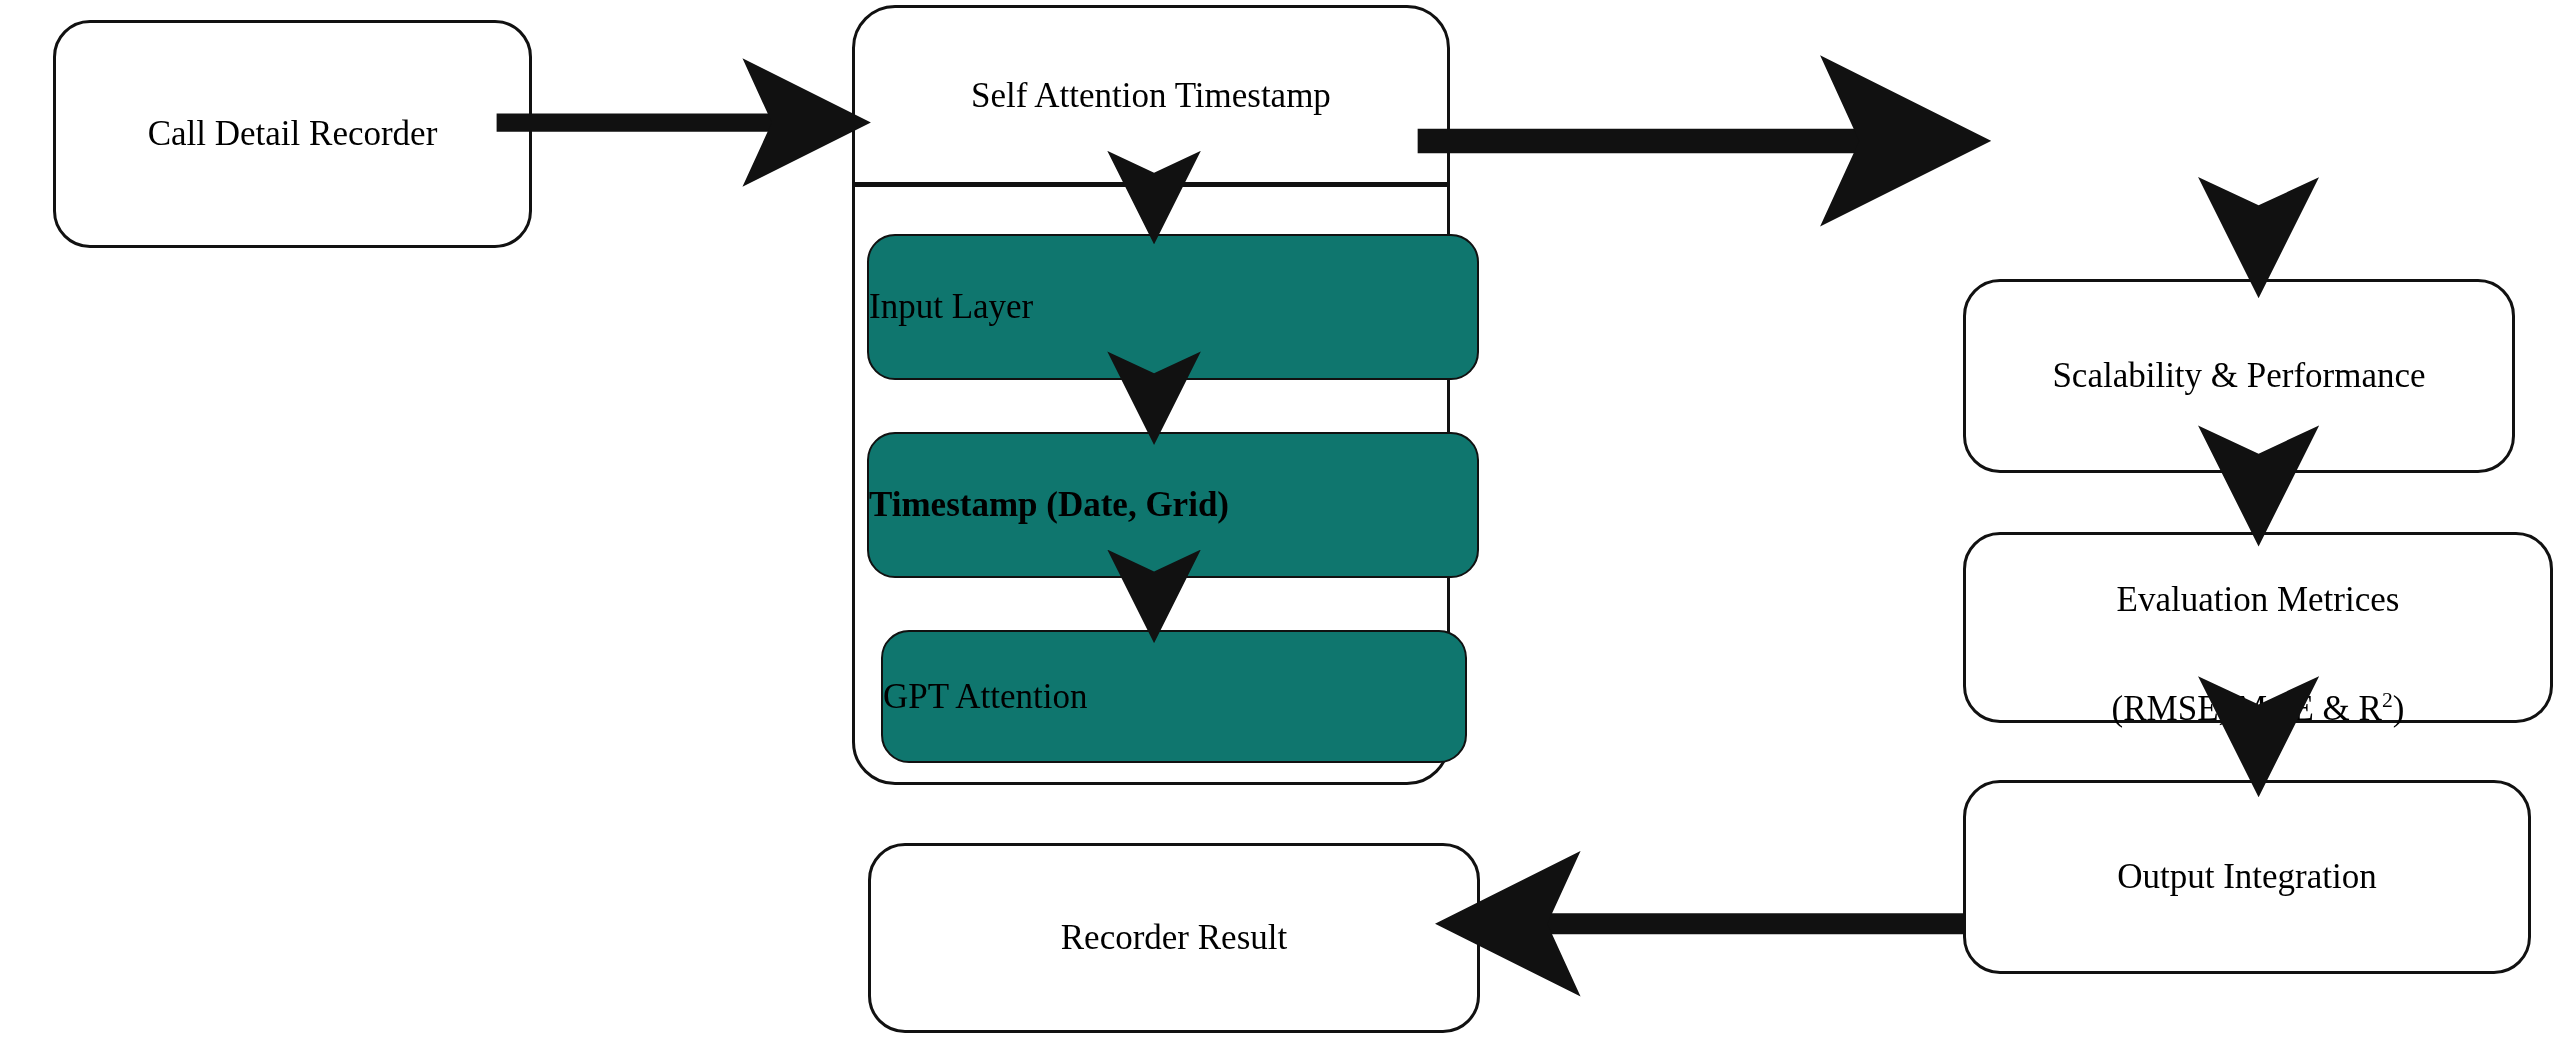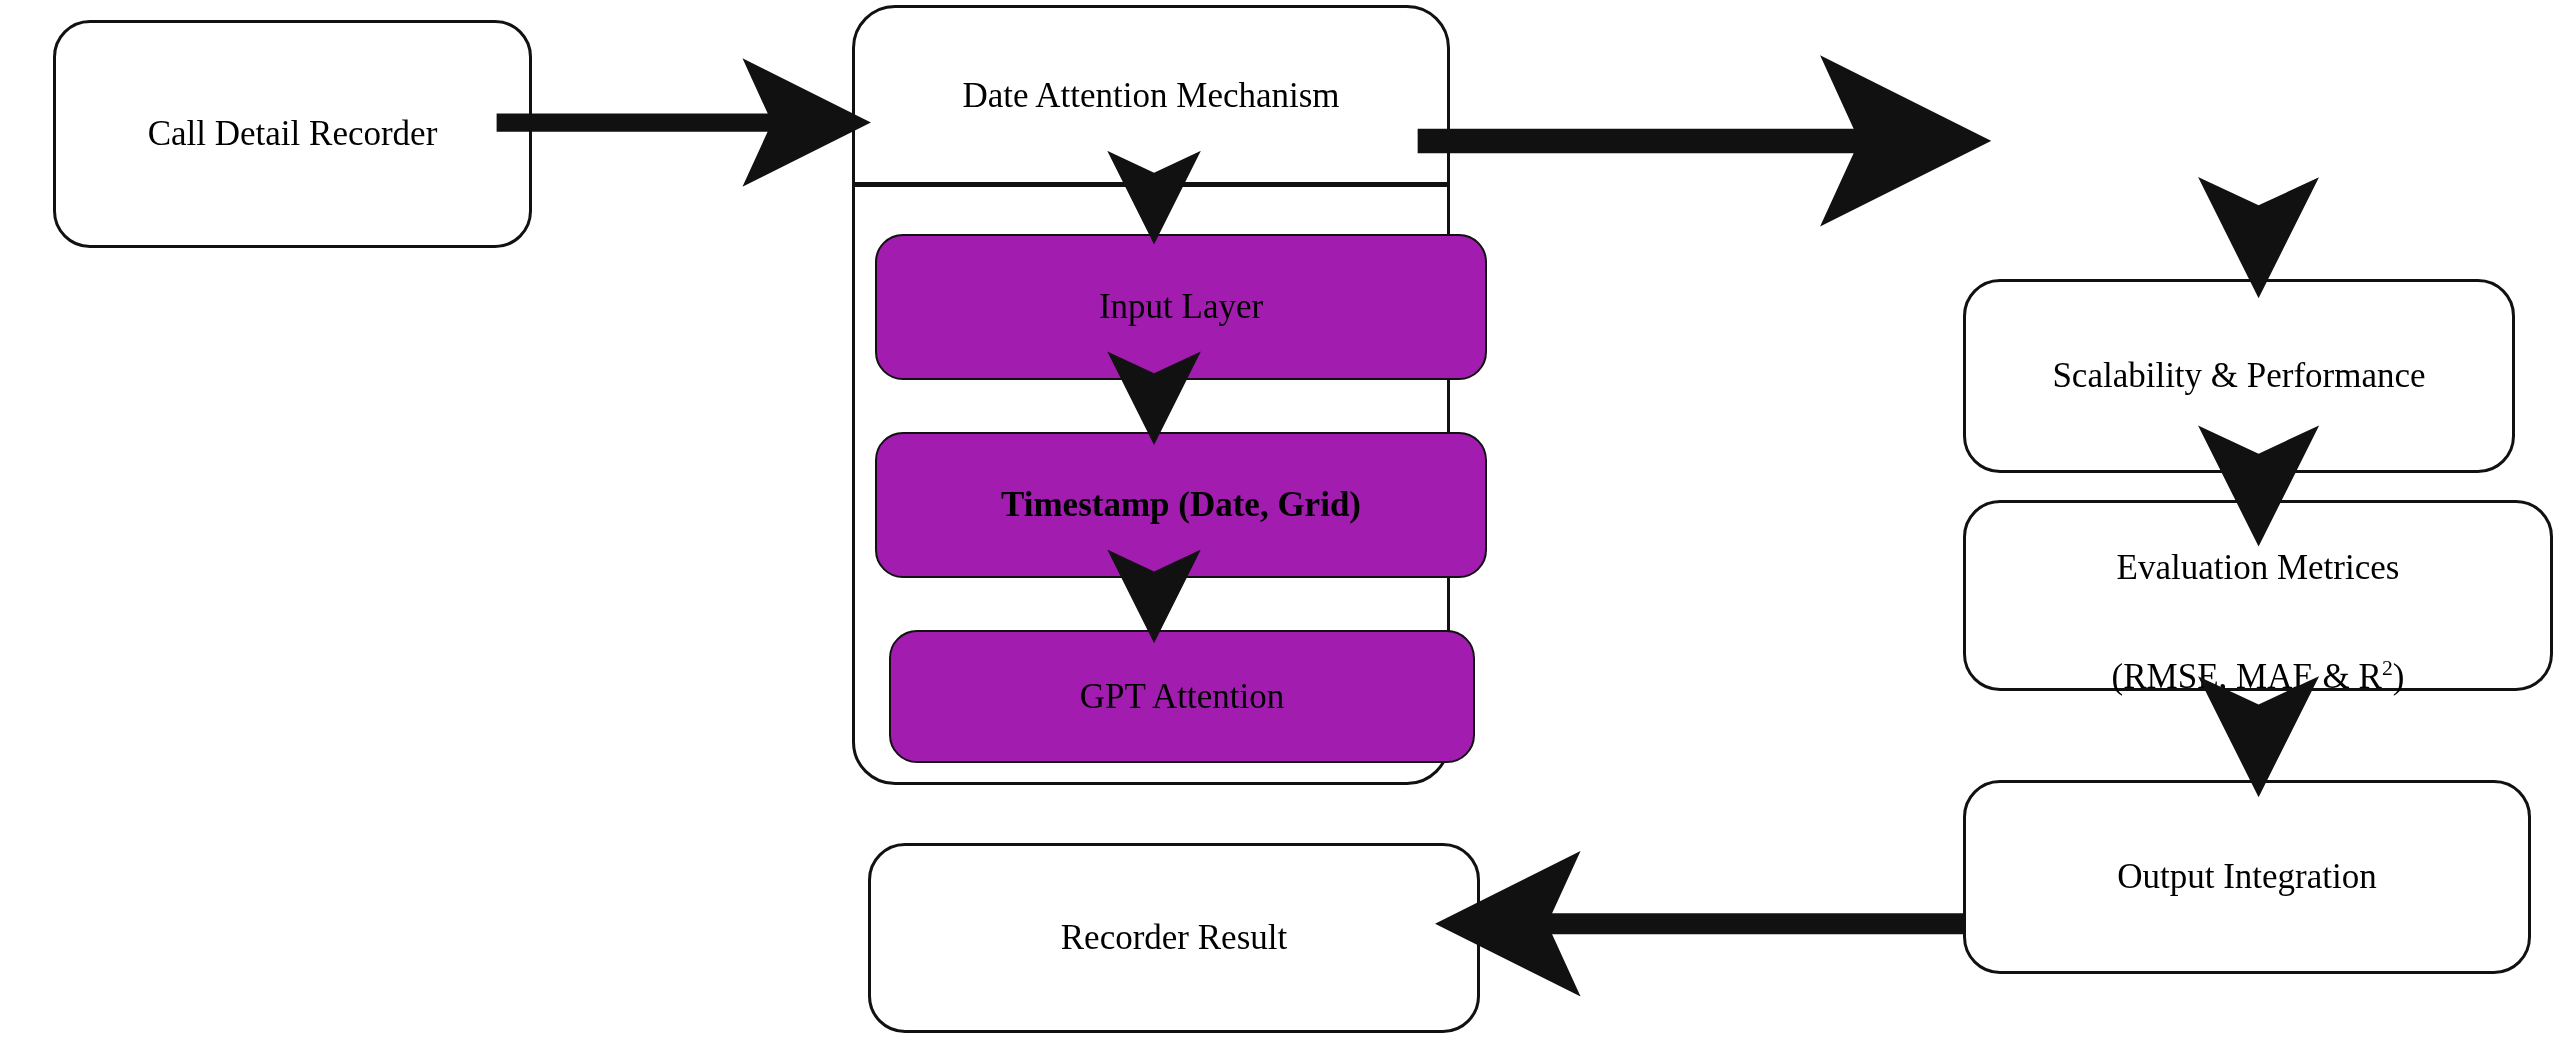--- a/index.html
+++ b/index.html
@@ -61,38 +61,37 @@
     top: 174px;
     height: 5.5px;
     background: #111111;
   }
   
   .inner {
     position: absolute;
     box-sizing: border-box;
     border: 2.4px solid #111111;
     border-radius: 28px;
-    background: #a21caf;
+    background: #0f766e;
     display: flex;
     align-items: center;
-    justify-content: center;
+    justify-content: flex-start;
     text-align: center;
     font-size: 35px;
     z-index: 3;
-    margin-left: 8px;
   }
   #node-input     { left: 867px; top: 234px;  width: 612px; height: 146px; }
   #node-timestamp { left: 867px; top: 432px;  width: 612px; height: 146px; font-weight: bold; }
   #node-gpt       { left: 881px; top: 630px; width: 586px;  height: 133px; }
   
   #node-forecast-result { left: 868px; top: 843px; width: 612px; height: 190px; }
   
   #node-short-long { left: 1963px; top: 12.2px;   width: 590px; height: 199px; }
   #node-scal       { left: 1963px; top: 279px;  width: 552px; height: 194px; }
-  #node-eval       { left: 1963px; top: 500px;  width: 590px; height: 191px; }
+  #node-eval       { left: 1963px; top: 532px;  width: 590px; height: 191px; }
   #node-output     { left: 1963px; top: 780px; width: 568px; height: 194px; }
   sup { font-size: 0.62em; vertical-align: super; line-height: 0; }
   #edges {
     position: absolute;
     left: 0; top: 0;
     width: 2576px; height: 1042px;
     z-index: 4;
     pointer-events: none;
   }
 </style>
@@ -129,21 +128,21 @@
 
     <line x1="3210" y1="1510" x2="2394" y2="1510" stroke="#111111" stroke-width="34" marker-end="url(#ah-thick)"></line>
   </svg>
 
   <div class="node" id="node-cdr">
     <span class="label">Call Detail Recorder</span>
   </div>
 
   <div class="node" id="node-sam">
     <div id="sam-title">
-      <span class="label">Date Attention Mechanism</span>
+      <span class="label">Self Attention Timestamp</span>
     </div>
     <div id="sam-divider"></div>
   </div>
 
   <div class="inner" id="node-input">
     <span class="label">Input Layer</span>
   </div>
 
   <div class="inner" id="node-timestamp">
     <span class="label">Timestamp (Date, Grid)</span>

